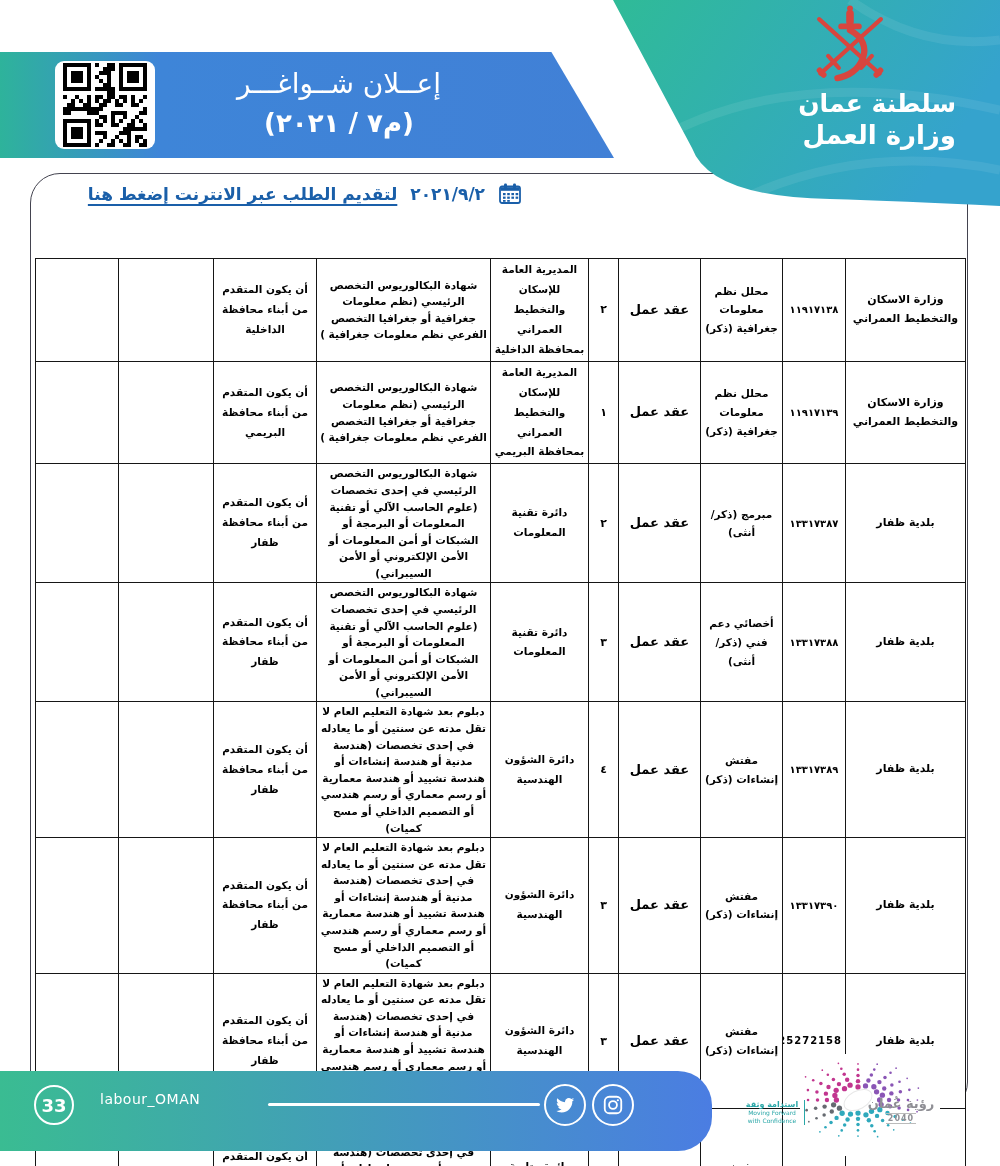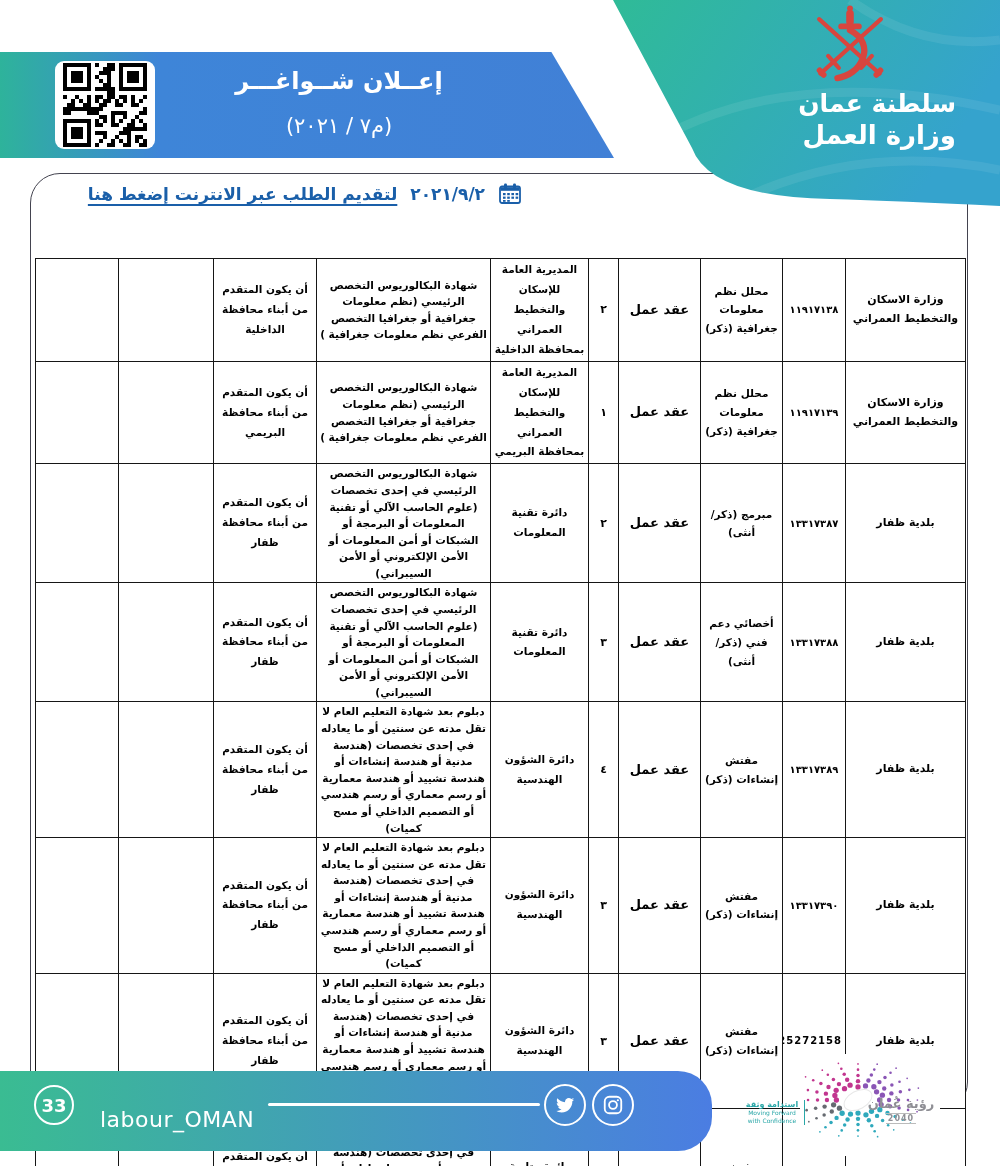--- a/index.html
+++ b/index.html
@@ -18,22 +18,22 @@
   .ministry-text .l2 { font-size:26px; line-height:1.3; letter-spacing:2px; }
   .emblem { position:absolute; left:798px; top:5px; width:104px; height:84px; z-index:4; }
 
   
   .banner { position:absolute; left:0; top:52px; width:614px; height:106px; z-index:3;
             background:linear-gradient(90deg,#2eb39b 0%, #3e85d8 26%, #4180d6 100%);
             clip-path:polygon(0 0, 89.8% 0, 100% 100%, 0 100%); }
   .qr-box { position:absolute; left:55px; top:9px; width:100px; height:88px; background:#fff;
             border-radius:9px; display:flex; align-items:center; justify-content:center; }
   .banner-titles { position:absolute; right:95px; top:15px; width:360px; text-align:center; color:#fff; }
-  .banner-titles .t1 { font-size:24px; font-weight:bold; letter-spacing:0.5px;text-align:center; }
-  .banner-titles .t2 { font-size:21px; font-weight:normal; margin-top:19px; }
+  .banner-titles .t1 { font-size:28px; font-weight:normal; letter-spacing:0.5px;text-align:center; }
+  .banner-titles .t2 { font-size:26px; font-weight:bold; margin-top:8px; }
 
   
   .apply-row { position:absolute; left:86px; top:183px; width:436px; z-index:2;
                display:flex; direction:rtl; align-items:center; gap:13px; color:#1a5fa9; }
   .apply-date { font-size:17px; font-weight:bold; letter-spacing:4px; white-space:nowrap; }
   .apply-link { font-size:17px; font-weight:bold; text-decoration:underline;
                 text-decoration-thickness:2px; text-underline-offset:4px; white-space:nowrap; cursor:pointer; }
 
   
   .tbl-wrap { position:absolute; left:35px; top:258px; z-index:2; }
@@ -58,21 +58,21 @@
   table.vac tr:nth-child(7) { height:105px; }
   table.vac tr:nth-child(8) { height:115px; }
 
   
   .footer-bar { position:absolute; left:0; top:1071px; width:712px; height:80px; z-index:3;
                 background:linear-gradient(90deg,#3abc92 0%, #4b7de2 100%);
                 border-radius:0 34px 34px 0; direction:ltr; }
   .page-badge { position:absolute; left:34px; top:14px; width:40px; height:40px; border:2px solid #fff;
                 border-radius:50%; color:#fff; font-size:18px; font-weight:bold;
                 display:flex; align-items:center; justify-content:center; }
-  .handle { position:absolute; left:100px; top:36px; color:#fff; font-size:22px; letter-spacing:0.5px; }
+  .handle { position:absolute; left:100px; top:20px; color:#fff; font-size:14px; letter-spacing:0.5px; }
   .footer-line { position:absolute; left:268px; top:32px; width:272px; height:3px; background:#fff; border-radius:2px; }
   .soc { position:absolute; top:13px; width:42px; height:42px; border:2px solid #fff; border-radius:50%;
          display:flex; align-items:center; justify-content:center; cursor:pointer; }
   .soc.twitter { left:544px; } .soc.insta { left:592px; }
 
   .vision { position:absolute; left:800px; top:1054px; width:140px; height:102px; z-index:4; background:#fff; }
   .vision-text { position:absolute; left:64px; top:42px; width:74px; text-align:center;
                  color:#8f8f95; font-weight:bold; direction:rtl; }
   .vision-text .va { font-size:13px; }
   .vision-text .vy { font-size:8px; letter-spacing:1px; border-top:1px solid #bbb; border-bottom:1px solid #bbb;

